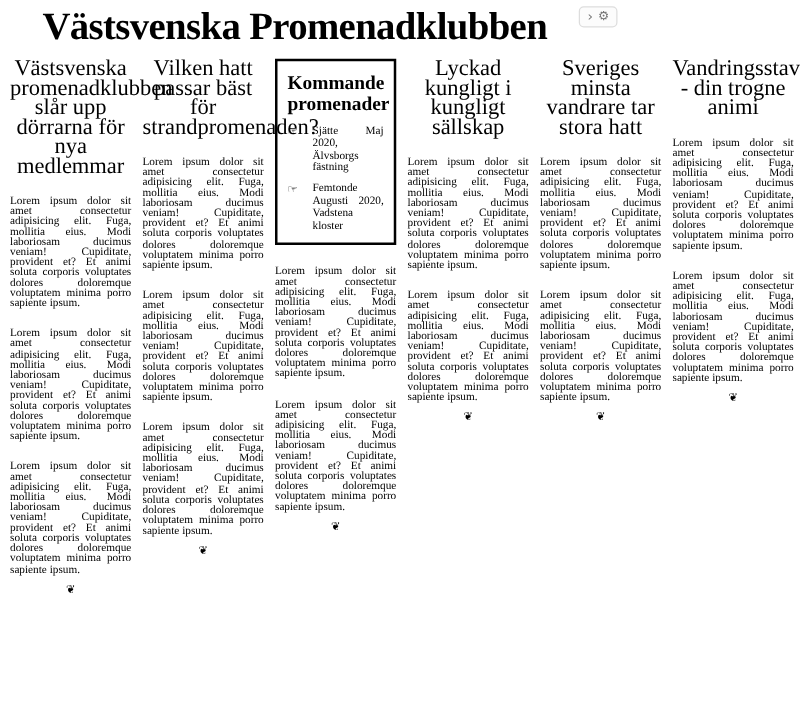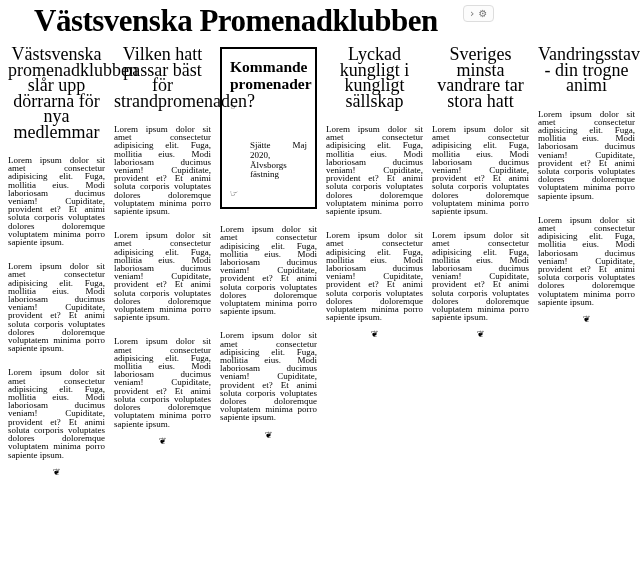--- a/index.html
+++ b/index.html
@@ -92,21 +92,20 @@
     font-family: "DejaVu Sans", sans-serif;
     font-size: 9px;
     line-height: 10px;
     padding-top: 1px;
   }
   .event .event-text {
     flex: 1;
     font-size: 9px;
     line-height: 9.8px;
     text-align: justify;
-    margin-top: 41px;
   }
 </style>
 </head>
 <body>
 
 <div class="page">
 
   <header class="masthead">
     <h1>Västsvenska Promenadklubben</h1>
     <div class="ext-overlay">
@@ -135,20 +134,21 @@
 
     <article class="col">
       <section class="events-box">
         <h3>Kommande promenader</h3>
         <div class="event">
           <span class="hand">☞</span>
           <span class="event-text">Sjätte Maj 2020, Älvsborgs fästning</span>
         </div>
         <div class="event">
           <span class="hand">☞</span>
+          <span class="event-text">Femtonde Augusti 2020, Vadstena kloster</span>
         </div>
       </section>
       <p class="body">Lorem ipsum dolor sit amet consectetur adipisicing elit. Fuga, mollitia eius. Modi laboriosam ducimus veniam! Cupiditate, provident et? Et animi soluta corporis voluptates dolores doloremque voluptatem minima porro sapiente ipsum.</p>
       <p class="body">Lorem ipsum dolor sit amet consectetur adipisicing elit. Fuga, mollitia eius. Modi laboriosam ducimus veniam! Cupiditate, provident et? Et animi soluta corporis voluptates dolores doloremque voluptatem minima porro sapiente ipsum.</p>
       <div class="ornament">❦</div>
     </article>
 
     <article class="col">
       <h2>Lyckad kungligt i kungligt sällskap</h2>
       <p class="body">Lorem ipsum dolor sit amet consectetur adipisicing elit. Fuga, mollitia eius. Modi laboriosam ducimus veniam! Cupiditate, provident et? Et animi soluta corporis voluptates dolores doloremque voluptatem minima porro sapiente ipsum.</p>

